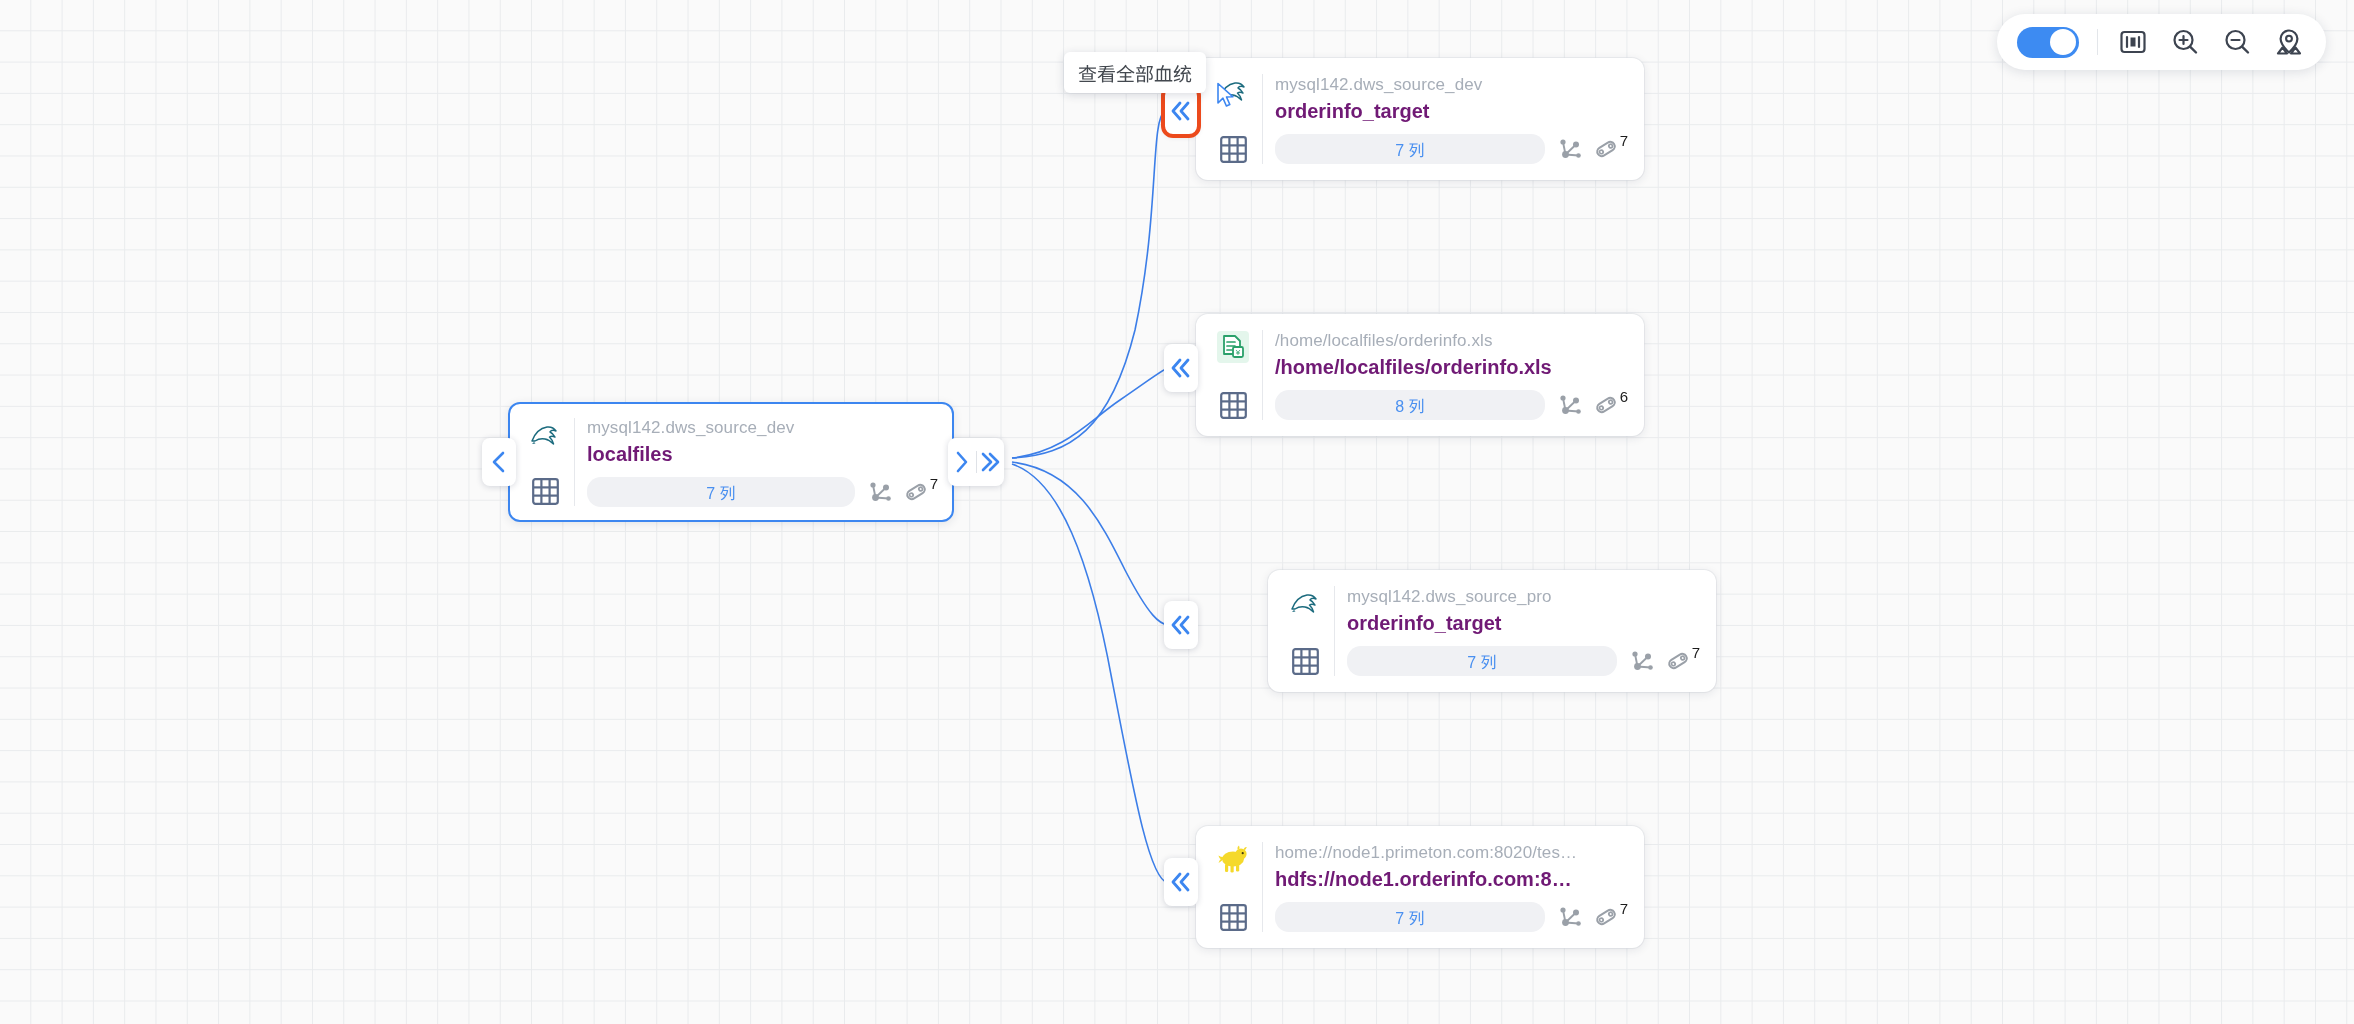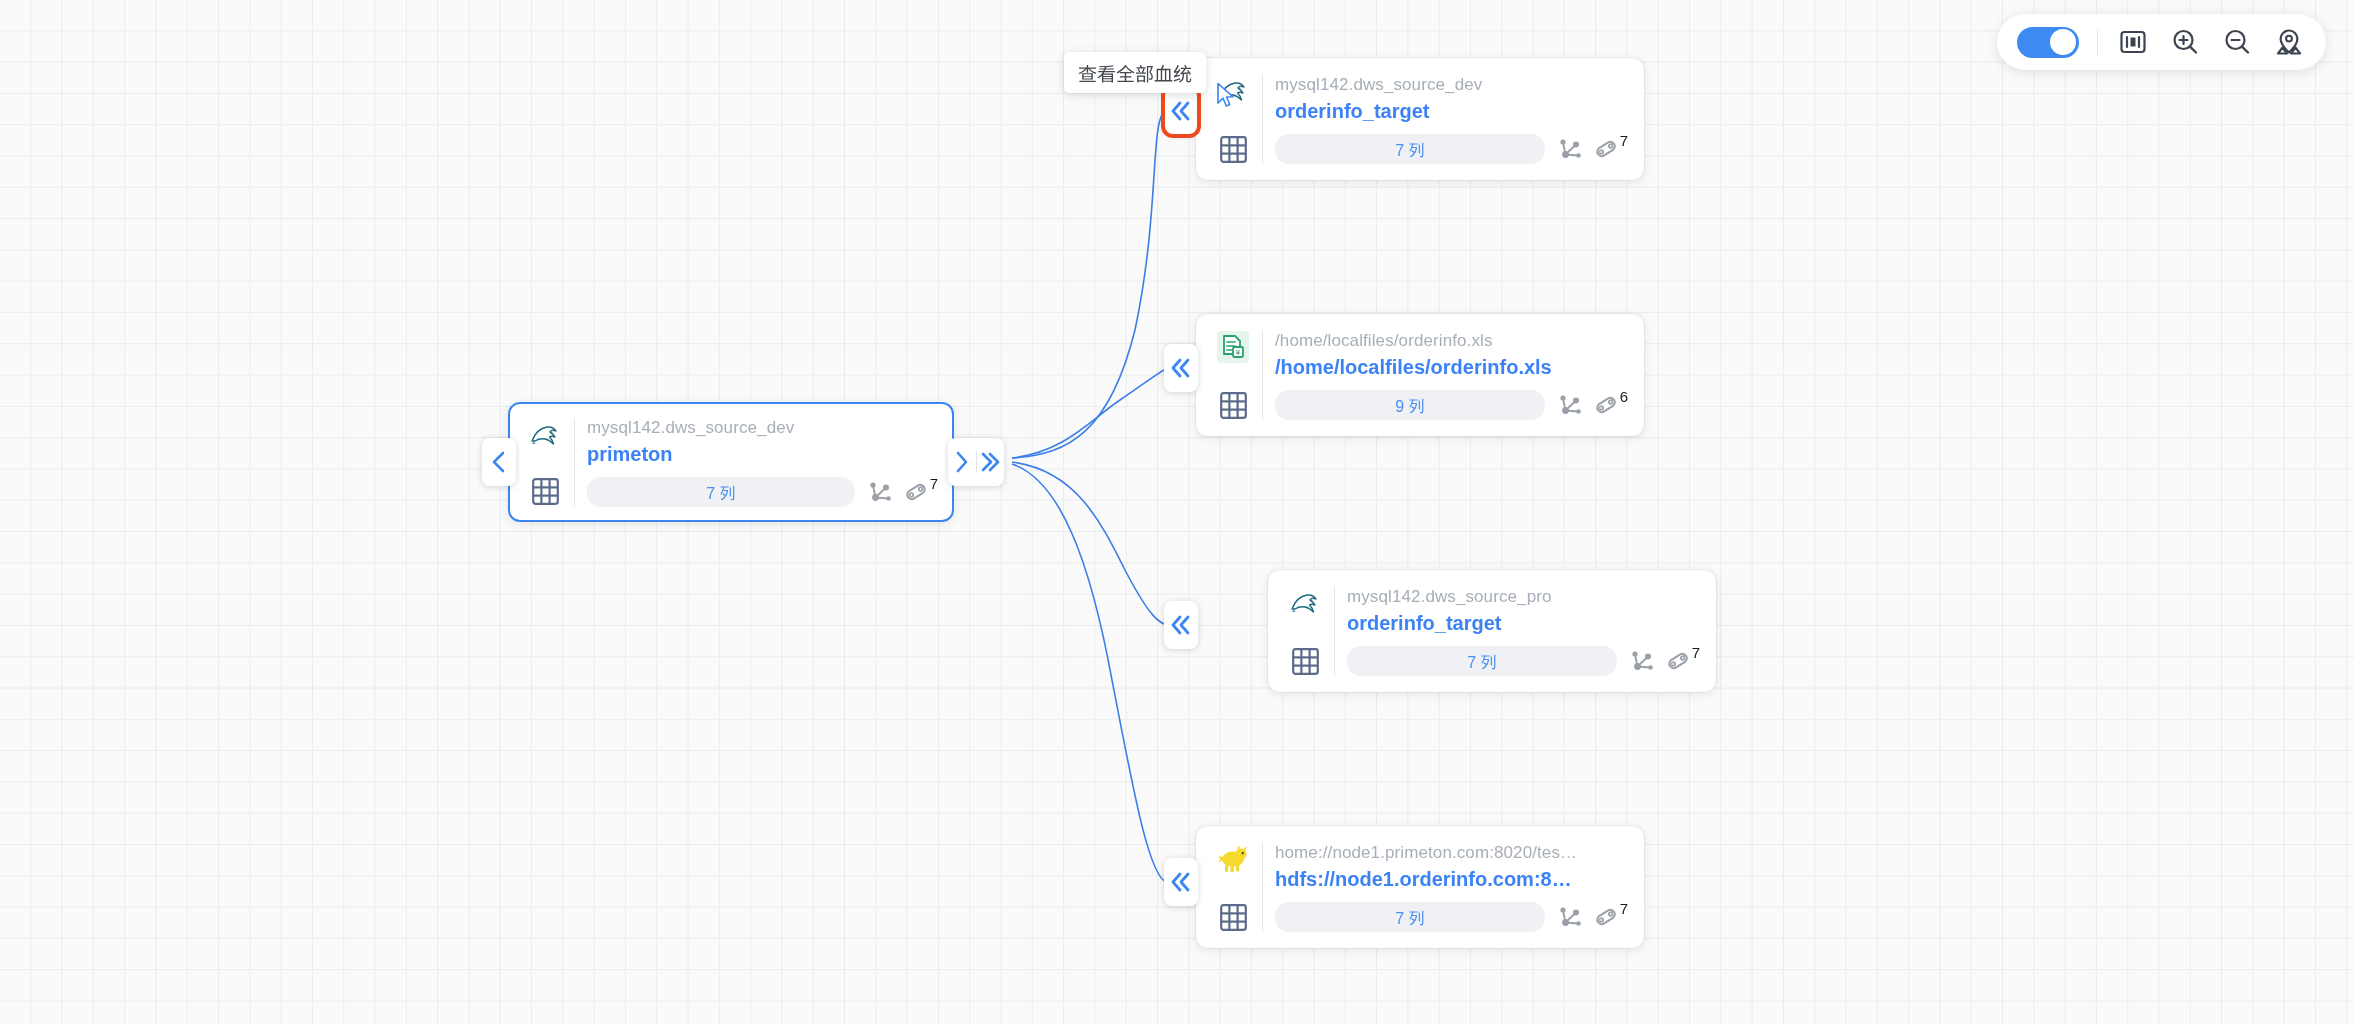--- a/index.html
+++ b/index.html
@@ -101,21 +101,21 @@
     color: #a7aeb8;
     line-height: 1.3;
     white-space: nowrap;
     overflow: hidden;
     text-overflow: ellipsis;
     letter-spacing: .1px;
   }
   .node-title {
     font-size: 20px;
     font-weight: bold;
-    color: #3b82f6;
+    color: #701a75;
     line-height: 1.35;
     margin-top: 2px;
     white-space: nowrap;
     overflow: hidden;
     text-overflow: ellipsis;
   }
   .node-footer {
     display: flex;
     align-items: center;
     margin-top: 9px;
@@ -288,21 +288,21 @@
           <line x1="9.4" y1="1.2" x2="9.4" y2="25.8" stroke="#5b6b89" stroke-width="2.2"></line>
           <line x1="17.6" y1="1.2" x2="17.6" y2="25.8" stroke="#5b6b89" stroke-width="2.2"></line>
           <line x1="1.2" y1="9.4" x2="25.8" y2="9.4" stroke="#5b6b89" stroke-width="2.2"></line>
           <line x1="1.2" y1="17.6" x2="25.8" y2="17.6" stroke="#5b6b89" stroke-width="2.2"></line>
         </svg>
       </span>
     </div>
     <div class="node-divider"></div>
     <div class="node-body">
       <div class="node-sub">mysql142.dws_source_dev</div>
-      <div class="node-title">primeton</div>
+      <div class="node-title">localfiles</div>
       <div class="node-footer">
         <div class="col-pill">7 列</div>
         <div class="footer-icons">
           <span>
             <svg class="lineage-icon" viewBox="0 0 26 26">
               <circle cx="6" cy="6" r="2.6" fill="#9aa0a8"></circle>
               <circle cx="19" cy="8.5" r="3" fill="#9aa0a8"></circle>
               <circle cx="8.5" cy="18.5" r="3.4" fill="#9aa0a8"></circle>
               <circle cx="21.5" cy="19.5" r="2.3" fill="#9aa0a8"></circle>
               <line x1="6" y1="6" x2="8.5" y2="18.5" stroke="#9aa0a8" stroke-width="1.9"></line>
@@ -431,21 +431,21 @@
           <line x1="1.2" y1="9.4" x2="25.8" y2="9.4" stroke="#5b6b89" stroke-width="2.2"></line>
           <line x1="1.2" y1="17.6" x2="25.8" y2="17.6" stroke="#5b6b89" stroke-width="2.2"></line>
         </svg>
       </span>
     </div>
     <div class="node-divider"></div>
     <div class="node-body">
       <div class="node-sub">/home/localfiles/orderinfo.xls</div>
       <div class="node-title">/home/localfiles/orderinfo.xls</div>
       <div class="node-footer">
-        <div class="col-pill">9 列</div>
+        <div class="col-pill">8 列</div>
         <div class="footer-icons">
           <span>
             <svg class="lineage-icon" viewBox="0 0 26 26">
               <circle cx="6" cy="6" r="2.6" fill="#9aa0a8"></circle>
               <circle cx="19" cy="8.5" r="3" fill="#9aa0a8"></circle>
               <circle cx="8.5" cy="18.5" r="3.4" fill="#9aa0a8"></circle>
               <circle cx="21.5" cy="19.5" r="2.3" fill="#9aa0a8"></circle>
               <line x1="6" y1="6" x2="8.5" y2="18.5" stroke="#9aa0a8" stroke-width="1.9"></line>
               <line x1="8.5" y1="18.5" x2="19" y2="8.5" stroke="#9aa0a8" stroke-width="1.9"></line>
               <line x1="8.5" y1="18.5" x2="21.5" y2="19.5" stroke="#9aa0a8" stroke-width="1.9"></line>

